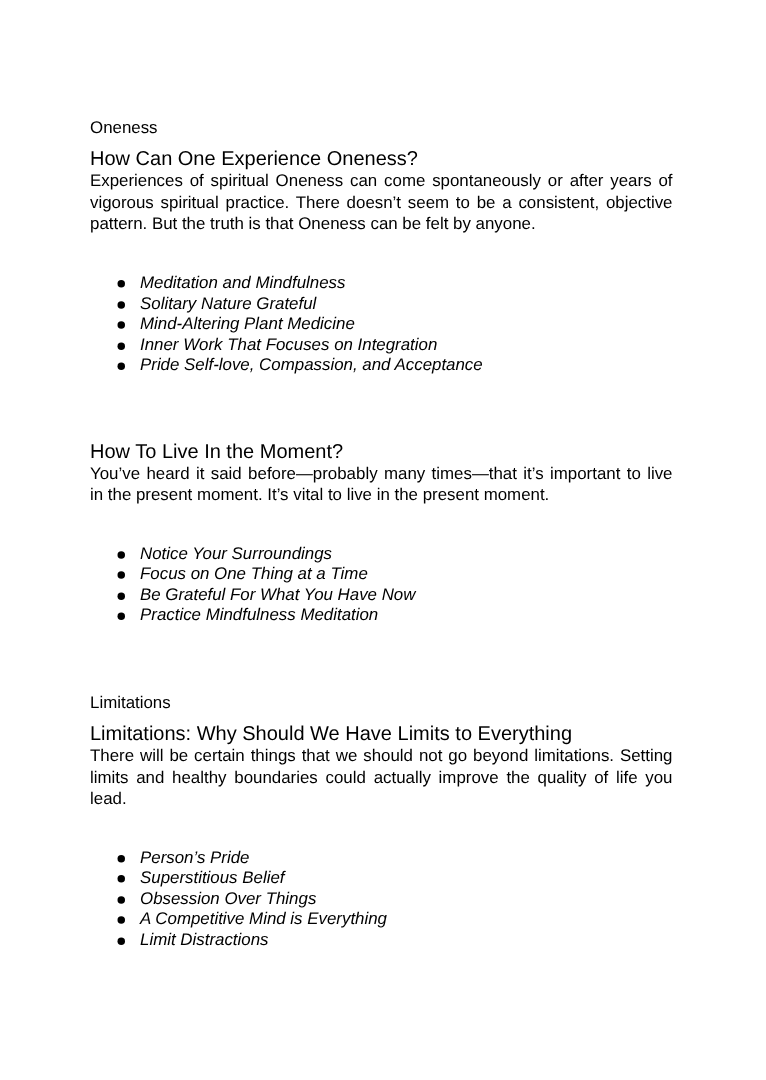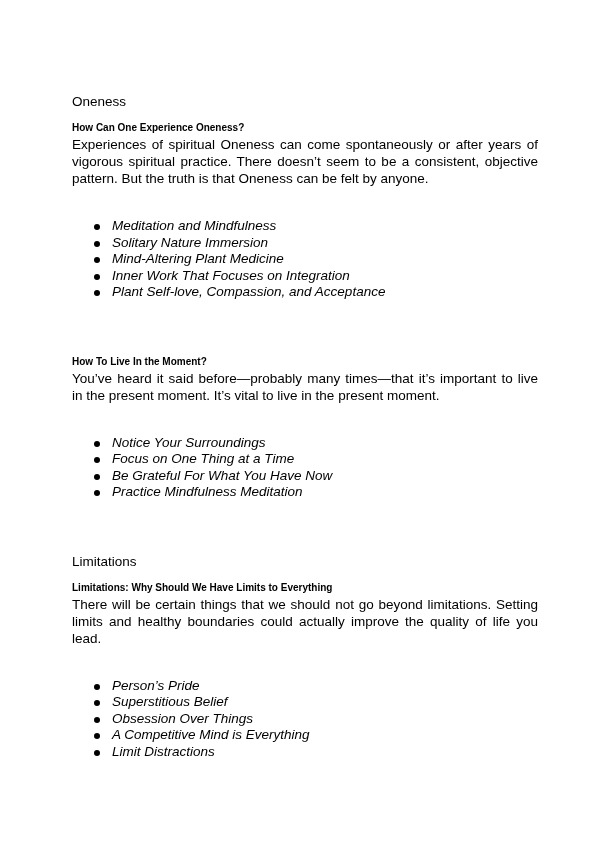--- a/index.html
+++ b/index.html
@@ -22,22 +22,22 @@
   }
   .section {
     margin: 0 0 52px 0;
   }
   .section-label {
     margin: 0 0 9px 0;
     font-weight: 400;
   }
   .section-heading {
     margin: 0;
-    font-weight: 700;
-    font-size: 10px;
+    font-weight: 400;
+    font-size: 16px;
     line-height: 17px;
   }
   .section-paragraph {
     margin: 0;
     text-align: justify;
   }
   .bullet-list {
     list-style: none;
     margin: 31px 0 0 0;
     padding: 0;
@@ -62,24 +62,24 @@
 <body>
 
 <div class="page">
 
   <div class="section">
     <p class="section-label">Oneness</p>
     <h2 class="section-heading">How Can One Experience Oneness?</h2>
     <p class="section-paragraph">Experiences of spiritual Oneness can come spontaneously or after years of vigorous spiritual practice. There doesn’t seem to be a consistent, objective pattern. But the truth is that Oneness can be felt by anyone.</p>
     <ul class="bullet-list">
       <li class="bullet-item"><span class="bullet-dot"></span><span>Meditation and Mindfulness</span></li>
-      <li class="bullet-item"><span class="bullet-dot"></span><span>Solitary Nature Immersion</span></li>
+      <li class="bullet-item"><span class="bullet-dot"></span><span>Solitary Nature Grateful</span></li>
       <li class="bullet-item"><span class="bullet-dot"></span><span>Mind-Altering Plant Medicine</span></li>
       <li class="bullet-item"><span class="bullet-dot"></span><span>Inner Work That Focuses on Integration</span></li>
-      <li class="bullet-item"><span class="bullet-dot"></span><span>Plant Self-love, Compassion, and Acceptance</span></li>
+      <li class="bullet-item"><span class="bullet-dot"></span><span>Pride Self-love, Compassion, and Acceptance</span></li>
     </ul>
   </div>
 
   <div class="section">
     <h2 class="section-heading">How To Live In the Moment?</h2>
     <p class="section-paragraph">You’ve heard it said before—probably many times—that it’s important to live in the present moment. It’s vital to live in the present moment.</p>
     <ul class="bullet-list">
       <li class="bullet-item"><span class="bullet-dot"></span><span>Notice Your Surroundings</span></li>
       <li class="bullet-item"><span class="bullet-dot"></span><span>Focus on One Thing at a Time</span></li>
       <li class="bullet-item"><span class="bullet-dot"></span><span>Be Grateful For What You Have Now</span></li>

